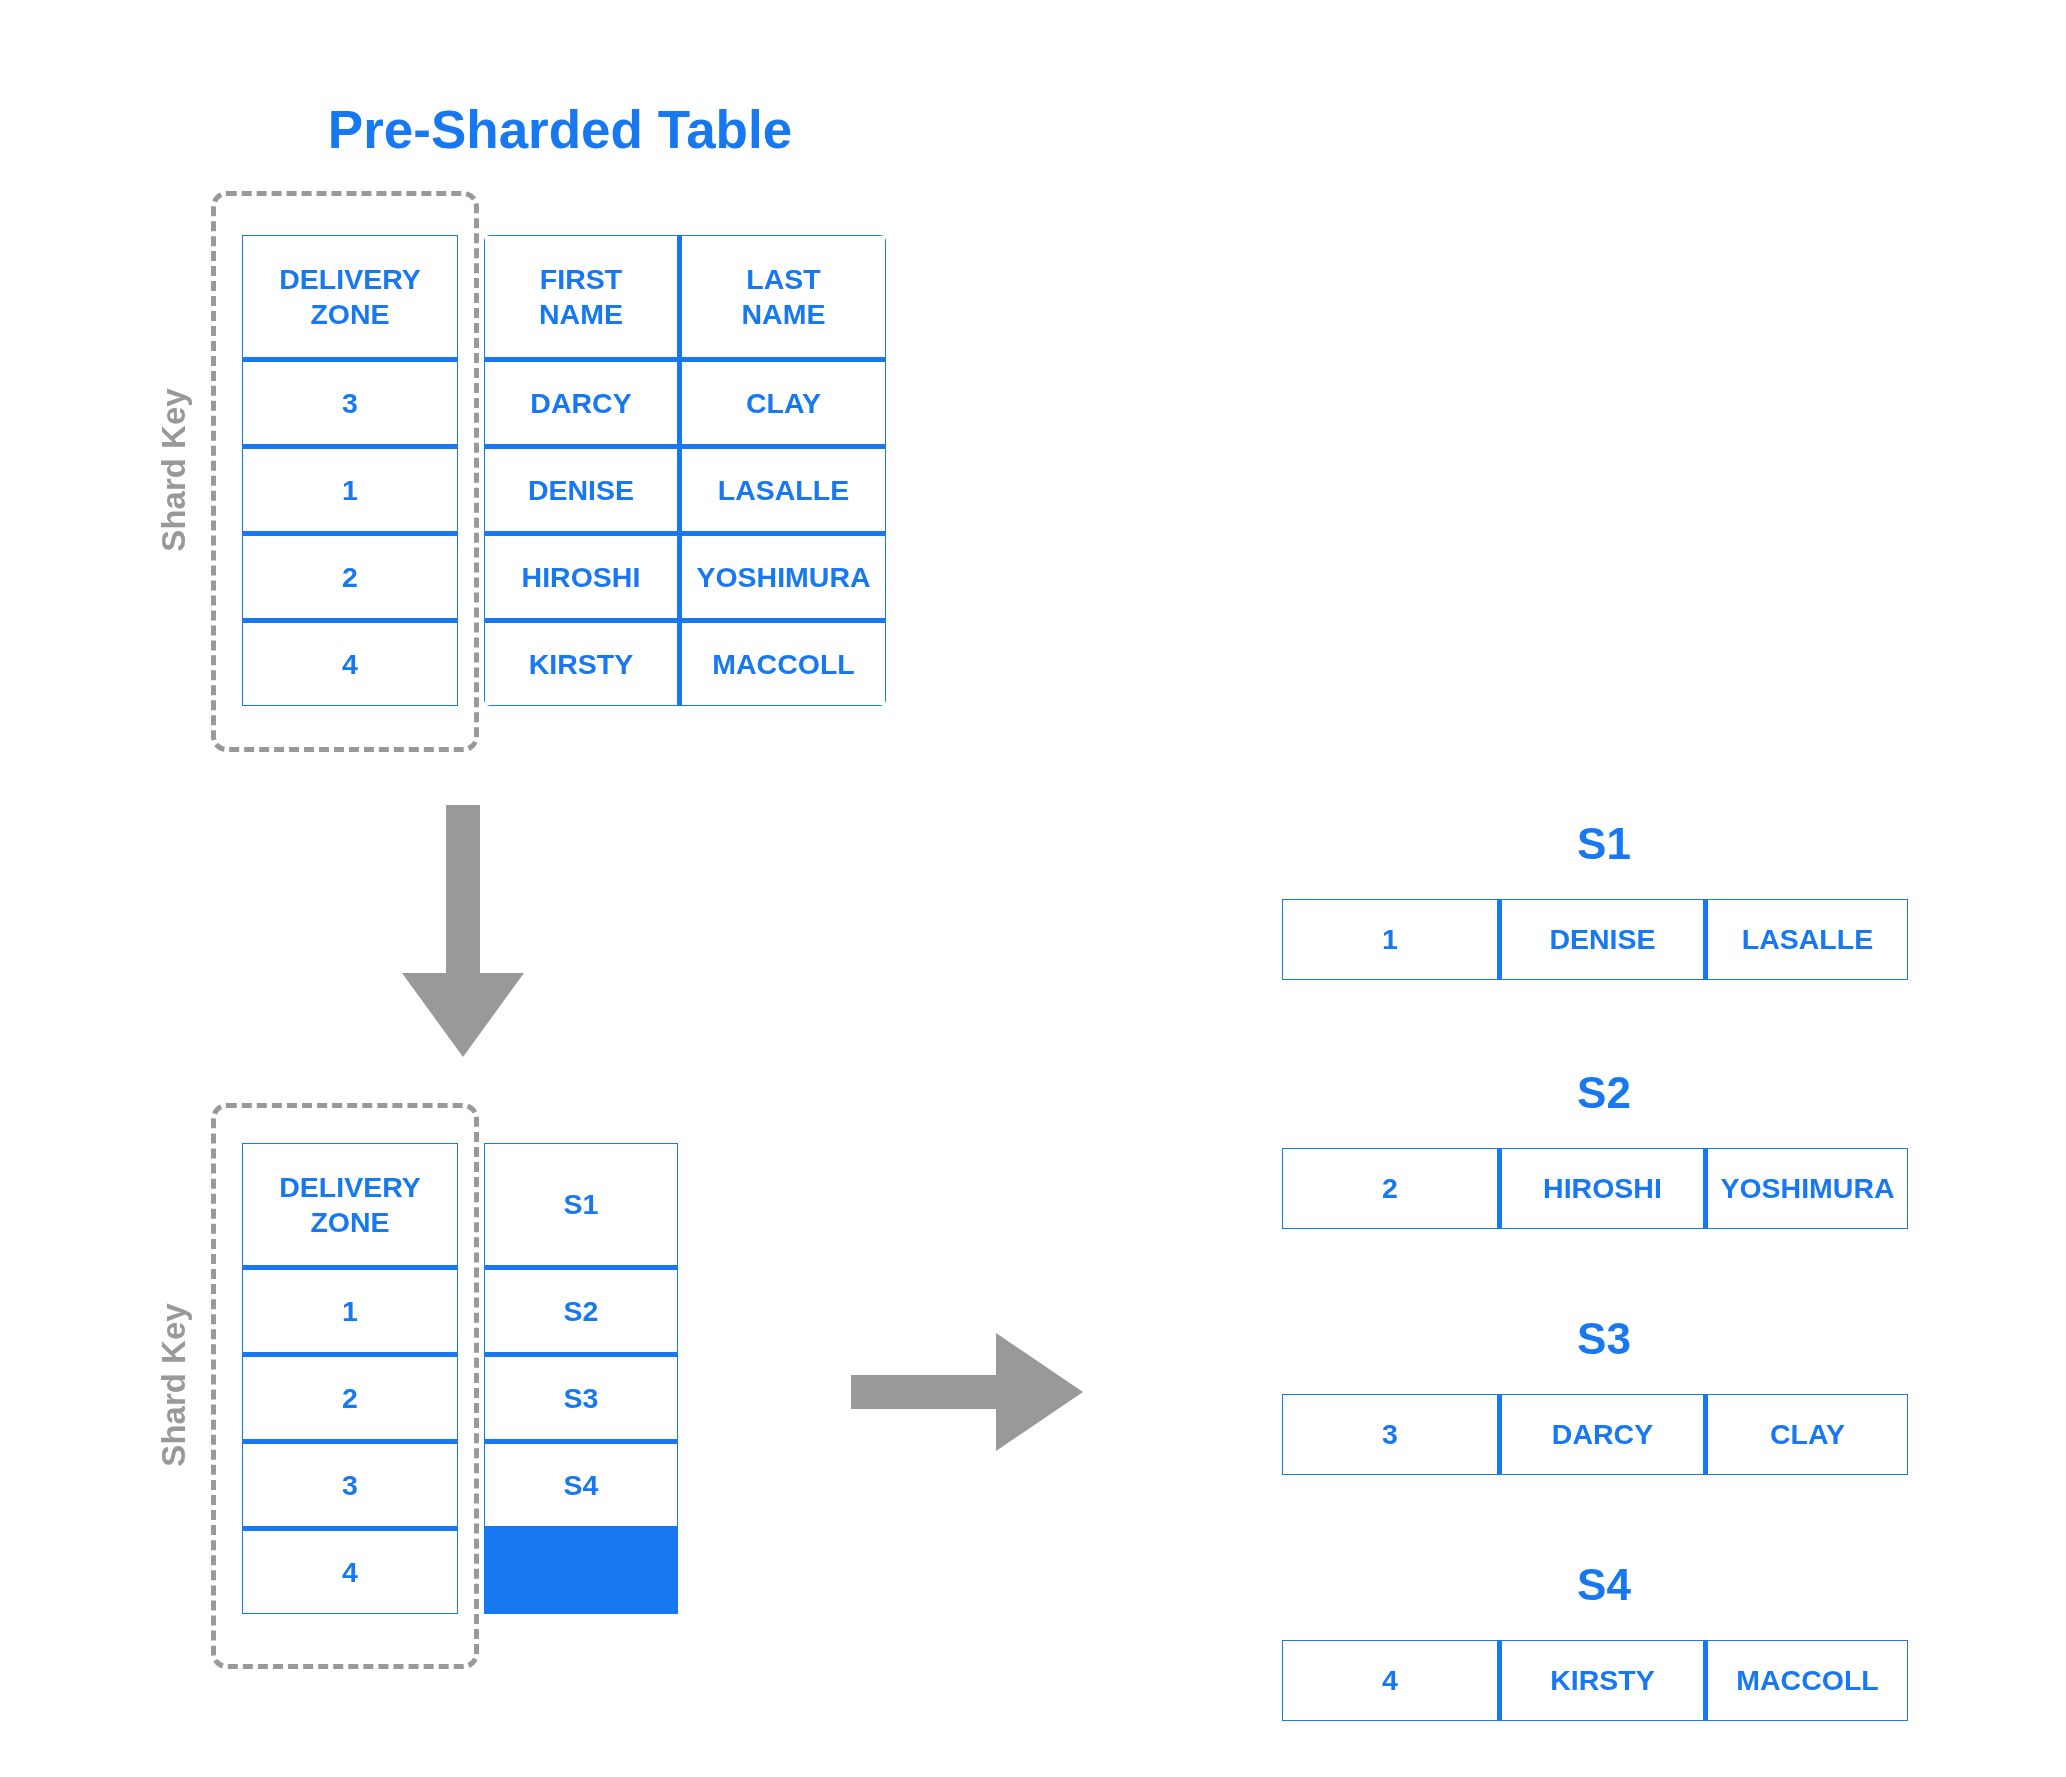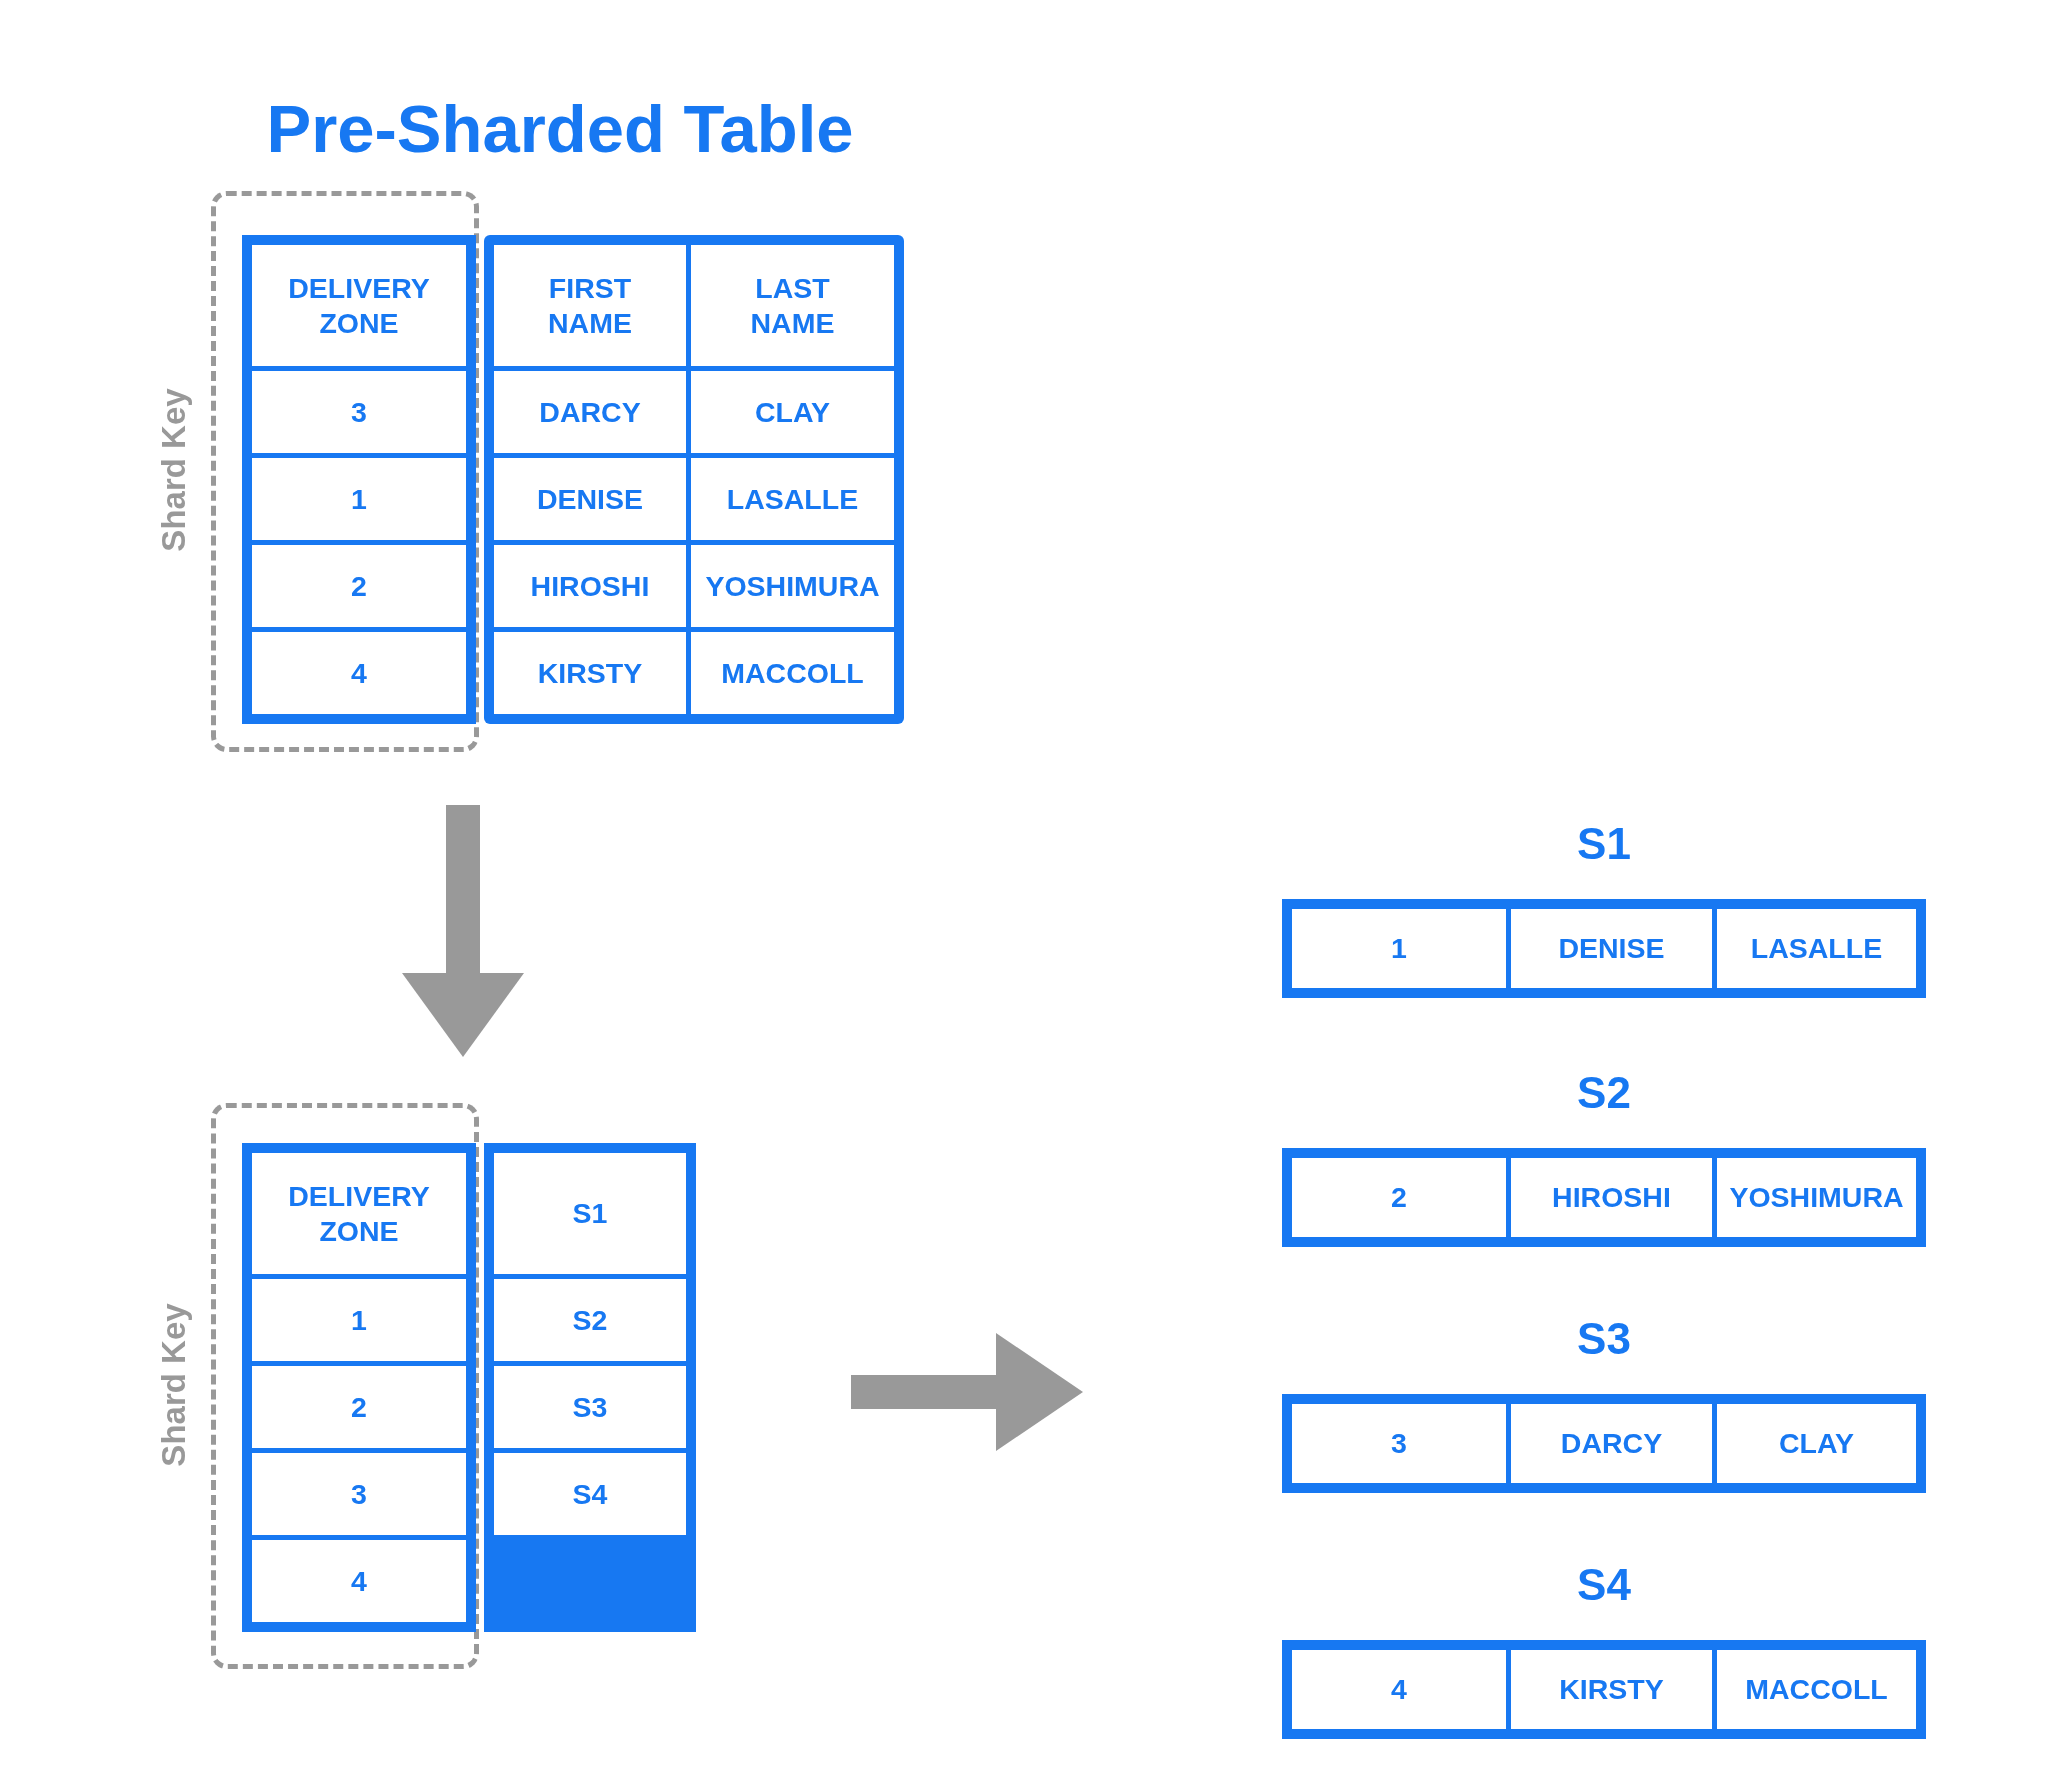--- a/index.html
+++ b/index.html
@@ -3,25 +3,25 @@
 <meta charset="utf-8">
 <style>
   :root { --blue:#1778F2; --gray:#999999; --bg:#ffffff; }
   * { box-sizing:border-box; }
   body { margin:0; background:var(--bg); }
   .canvas {
     position:relative; width:2066px; height:1778px; background:var(--bg);
     font-family:"Liberation Sans", sans-serif; font-weight:bold; overflow:hidden;
   }
   .title {
-    position:absolute; left:211px; top:92px; width:698px;
-    color:var(--blue); font-size:67px; text-align:center; line-height:1.1;
+    position:absolute; left:211px; top:101px; width:698px;
+    color:var(--blue); font-size:53px; text-align:center; line-height:1.1;
   }
   .grid {
-    position:absolute; display:grid; gap:5px; padding:10px; background:var(--blue);
+    position:absolute; display:grid; gap:5px; padding:1px; background:var(--blue);
   }
   .cell {
     background:var(--bg); color:var(--blue);
     display:flex; align-items:center; justify-content:center;
     text-align:center; font-size:28.5px; line-height:1.2; white-space:pre-line;
   }
   .dash {
     position:absolute; border:5px dashed var(--gray); border-radius:15.7px; background:transparent;
   }
   .vlabel {

